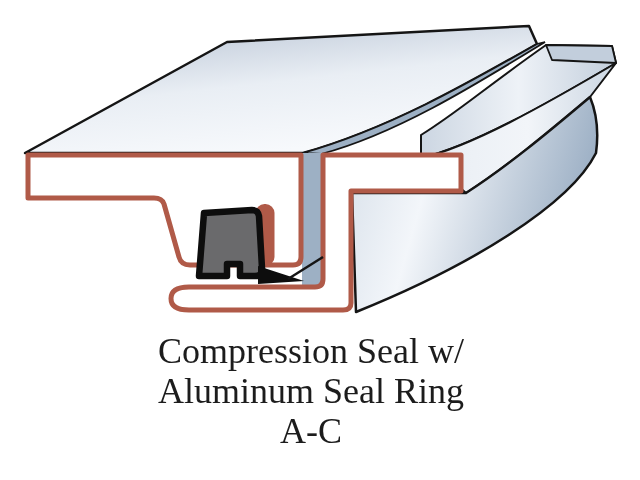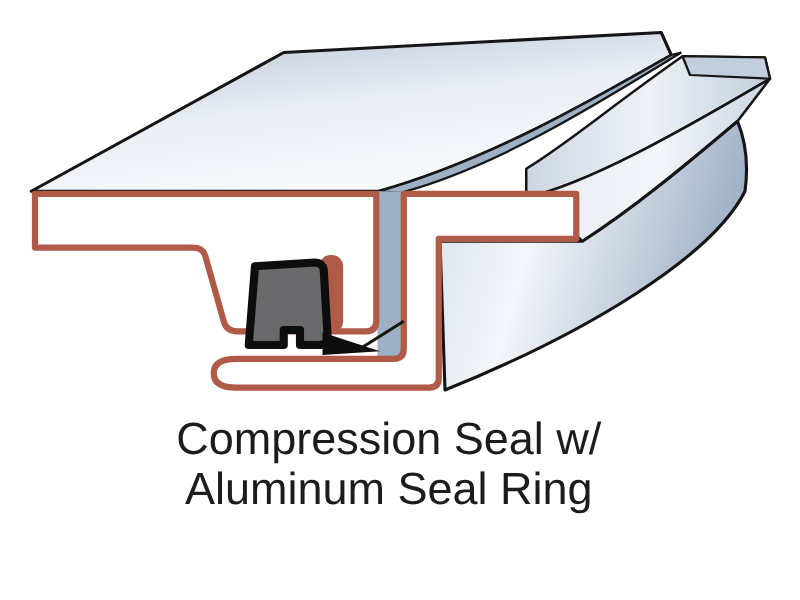--- a/index.html
+++ b/index.html
@@ -1,16 +1,16 @@
 <!DOCTYPE html>
 <html style="--outline_red: #b05a48; --seal_gray: #6a6a6c; --metal_light: #f4f7fa; --metal_mid: #c3cedd; --metal_dark: #9db0c4; --edge_black: #151515; --text: #1c1c1c; --background: #ffffff;"><head>
 <meta charset="utf-8">
 <style>
   html,body{margin:0;padding:0;background:#fff;width:640px;height:480px;overflow:hidden;}
-  #stage{position:relative;width:584px;height:480px;background:var(--background,#fff);font-family:Liberation Sans, sans-serif;}
+  #stage{position:relative;width:584px;height:480px;background:var(--background,#fff);font-family:Liberation Serif, serif;}
   #drawing{position:absolute;left:0;top:0;}
   .blackline{stroke:var(--edge_black,#151515);}
   .redface{fill:#ffffff;stroke:var(--outline_red,#b05a48);stroke-width:5;stroke-linejoin:round;}
   .redfill{fill:var(--outline_red,#b05a48);}
   .gapfill{fill:var(--metal_dark,#9db0c4);}
   .sealfill{fill:var(--seal_gray,#6a6a6c);stroke:#0d0d0d;stroke-width:6.5;stroke-linejoin:round;}
   .darkfill{fill:#0d0d0d;}
   #caption{position:absolute;left:0;top:331px;width:622px;text-align:center;
            color:var(--text,#1c1c1c);font-size:36px;line-height:40px;letter-spacing:0px;}
   #caption div{white-space:nowrap;}
@@ -71,15 +71,16 @@
              L240,276 L240,264 L227,264 L227,276 L199,276 Z"></path>
 
     <path class="darkfill" d="M258,266 L304,281 L258,284 Z"></path>
 
     <path d="M288,279 L323,257" class="blackline" stroke-width="2.5" fill="none"></path>
   </svg>
 
   <div id="caption">
     <div>Compression Seal w/</div>
     <div>Aluminum Seal Ring</div>
+    <div>A-C</div>
   </div>
 
 </div>
 
 </body></html>

